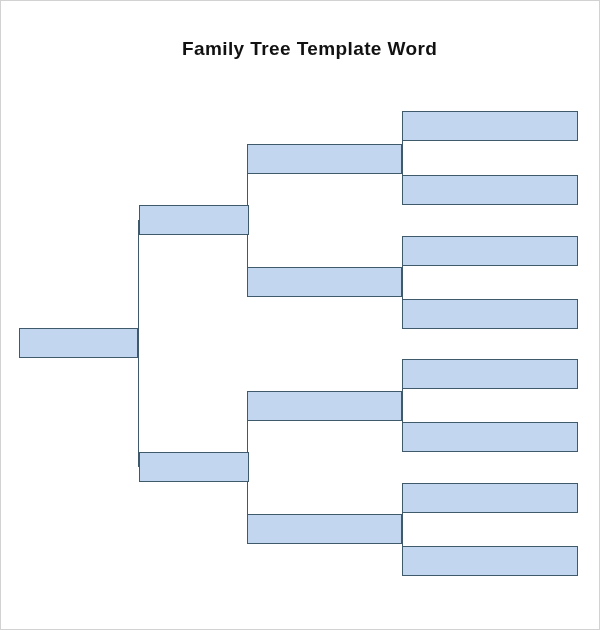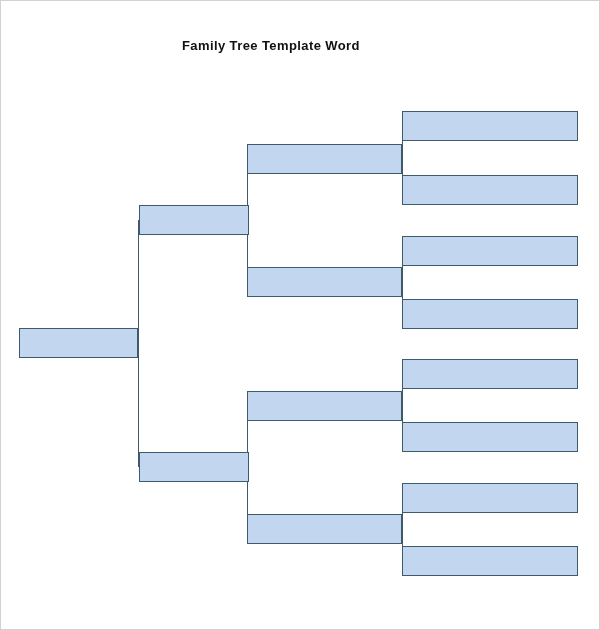--- a/index.html
+++ b/index.html
@@ -16,21 +16,21 @@
     height: 630px;
     background: #ffffff;
     border: 1px solid #d2d2d2;
     box-sizing: border-box;
     overflow: hidden;
   }
   #title {
     position: absolute;
     left: 181px;
     top: 37px;
-    font-size: 13px;
+    font-size: 19px;
     font-weight: bold;
     color: #111111;
     letter-spacing: 0.4px;
     white-space: nowrap;
   }
   #canvas {
     position: absolute;
     left: 0;
     top: 0;
     width: 600px;

